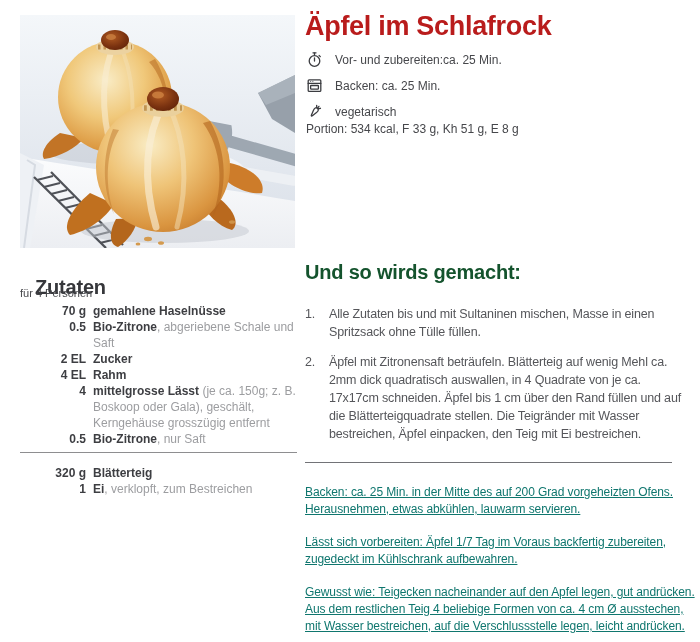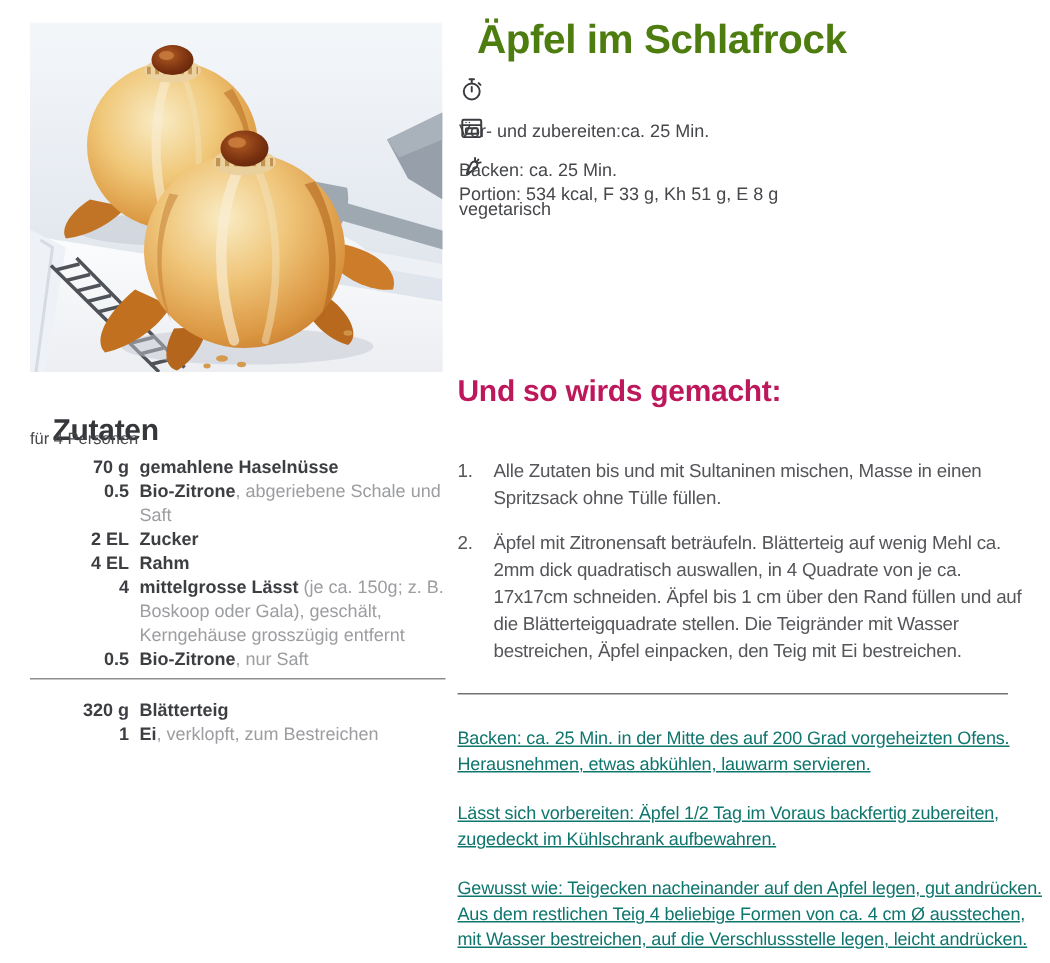--- a/index.html
+++ b/index.html
@@ -8,40 +8,40 @@
     font-family:"Liberation Sans", sans-serif;
     -webkit-font-smoothing:antialiased;
   }
   .abs{position:absolute;}
 
   
   .photo{left:20px;top:15px;width:275px;height:233px;}
   .photo svg{display:block;width:100%;height:100%;}
 
   
-  .title{left:318px;top:11px;font-size:27px;font-weight:bold;color:#4d7c0f;letter-spacing:-0.3px;margin:0;}
+  .title{left:305px;top:11px;font-size:27px;font-weight:bold;color:#b91c1c;letter-spacing:-0.3px;margin:0;}
   .meta{left:306px;top:51px;}
-  .meta-row{display:flex;align-items:flex-start;gap:12px;height:17px;margin-bottom:9px;flex-direction:column;}
+  .meta-row{display:flex;align-items:center;gap:12px;height:17px;margin-bottom:9px;}
   .micon{width:17px;height:17px;flex:none;display:inline-flex;}
   .micon svg{width:17px;height:17px;}
   .mlabel{font-size:12px;color:#46474b;}
   .portion{left:306px;top:122px;font-size:12px;color:#46474b;}
 
   
   .zutaten-h{left:20px;top:261px;font-size:20px;font-weight:bold;color:#36373b;margin:15px;letter-spacing:-0.2px;}
   .zutaten-sub{left:20px;top:287px;font-size:11px;color:#46474b;text-align:center;}
   .ing-list{left:20px;top:303px;width:277px;}
   .ing-row{display:flex;font-size:12px;line-height:16px;}
   .ing-qty{width:66px;flex:none;text-align:right;font-weight:bold;color:#3d3e42;padding-right:7px;}
   .ing-text{flex:1;color:#9c9da0;}
   .ing-name{font-weight:bold;color:#3d3e42;text-align:right;}
   .ing-sep{border-top:1px solid #8e8e90;margin:5px 0 12px 0;}
 
   
-  .method-h{left:305px;top:250px;font-size:20px;font-weight:bold;color:#be185d;margin:0;letter-spacing:-0.2px;}
+  .method-h{left:305px;top:261px;font-size:20px;font-weight:bold;color:#14532d;margin:0;letter-spacing:-0.2px;}
   .steps{left:305px;top:305px;width:383px;}
   .step{display:flex;font-size:12.5px;line-height:18px;color:#55565a;margin-bottom:12px;letter-spacing:-0.15px;}
   .step-num{width:24px;flex:none;}
   .step-text{flex:1;}
   .right-rule{left:305px;top:462px;width:367px;border-top:1px solid #727377;height:0;}
   .notes{left:305px;top:484px;width:392px;}
   .note{font-size:12px;line-height:17px;color:#0f766e;margin:0 0 16px 0;letter-spacing:-0.1px;text-decoration:underline;}
 </style>
 </head>
 <body>
@@ -245,17 +245,17 @@
         <div class="step-text">Alle Zutaten bis und mit Sultaninen mischen, Masse in einen Spritzsack ohne Tülle füllen.</div>
       </div>
       <div class="step">
         <div class="step-num">2.</div>
         <div class="step-text">Äpfel mit Zitronensaft beträufeln. Blätterteig auf wenig Mehl ca. 2mm dick quadratisch auswallen, in 4 Quadrate von je ca. 17x17cm schneiden. Äpfel bis 1 cm über den Rand füllen und auf die Blätterteigquadrate stellen. Die Teigränder mit Wasser bestreichen, Äpfel einpacken, den Teig mit Ei bestreichen.</div>
       </div>
     </div>
   <div class="abs right-rule"></div>
   <div class="abs notes">
       <p class="note">Backen: ca. 25 Min. in der Mitte des auf 200 Grad vorgeheizten Ofens. Herausnehmen, etwas abkühlen, lauwarm servieren.</p>
-      <p class="note">Lässt sich vorbereiten: Äpfel 1/2 Tag im Voraus backfertig zubereiten, zugedeckt im Kühlschrank aufbewahren.</p>
+      <p class="note">Lässt sich vorbereiten: Äpfel 1/7 Tag im Voraus backfertig zubereiten, zugedeckt im Kühlschrank aufbewahren.</p>
       <p class="note">Gewusst wie: Teigecken nacheinander auf den Apfel legen, gut andrücken. Aus dem restlichen Teig 4 beliebige Formen von ca. 4 cm Ø ausstechen, mit Wasser bestreichen, auf die Verschlussstelle legen, leicht andrücken.</p>
     </div>
 
 </div>
 
 </body></html>

